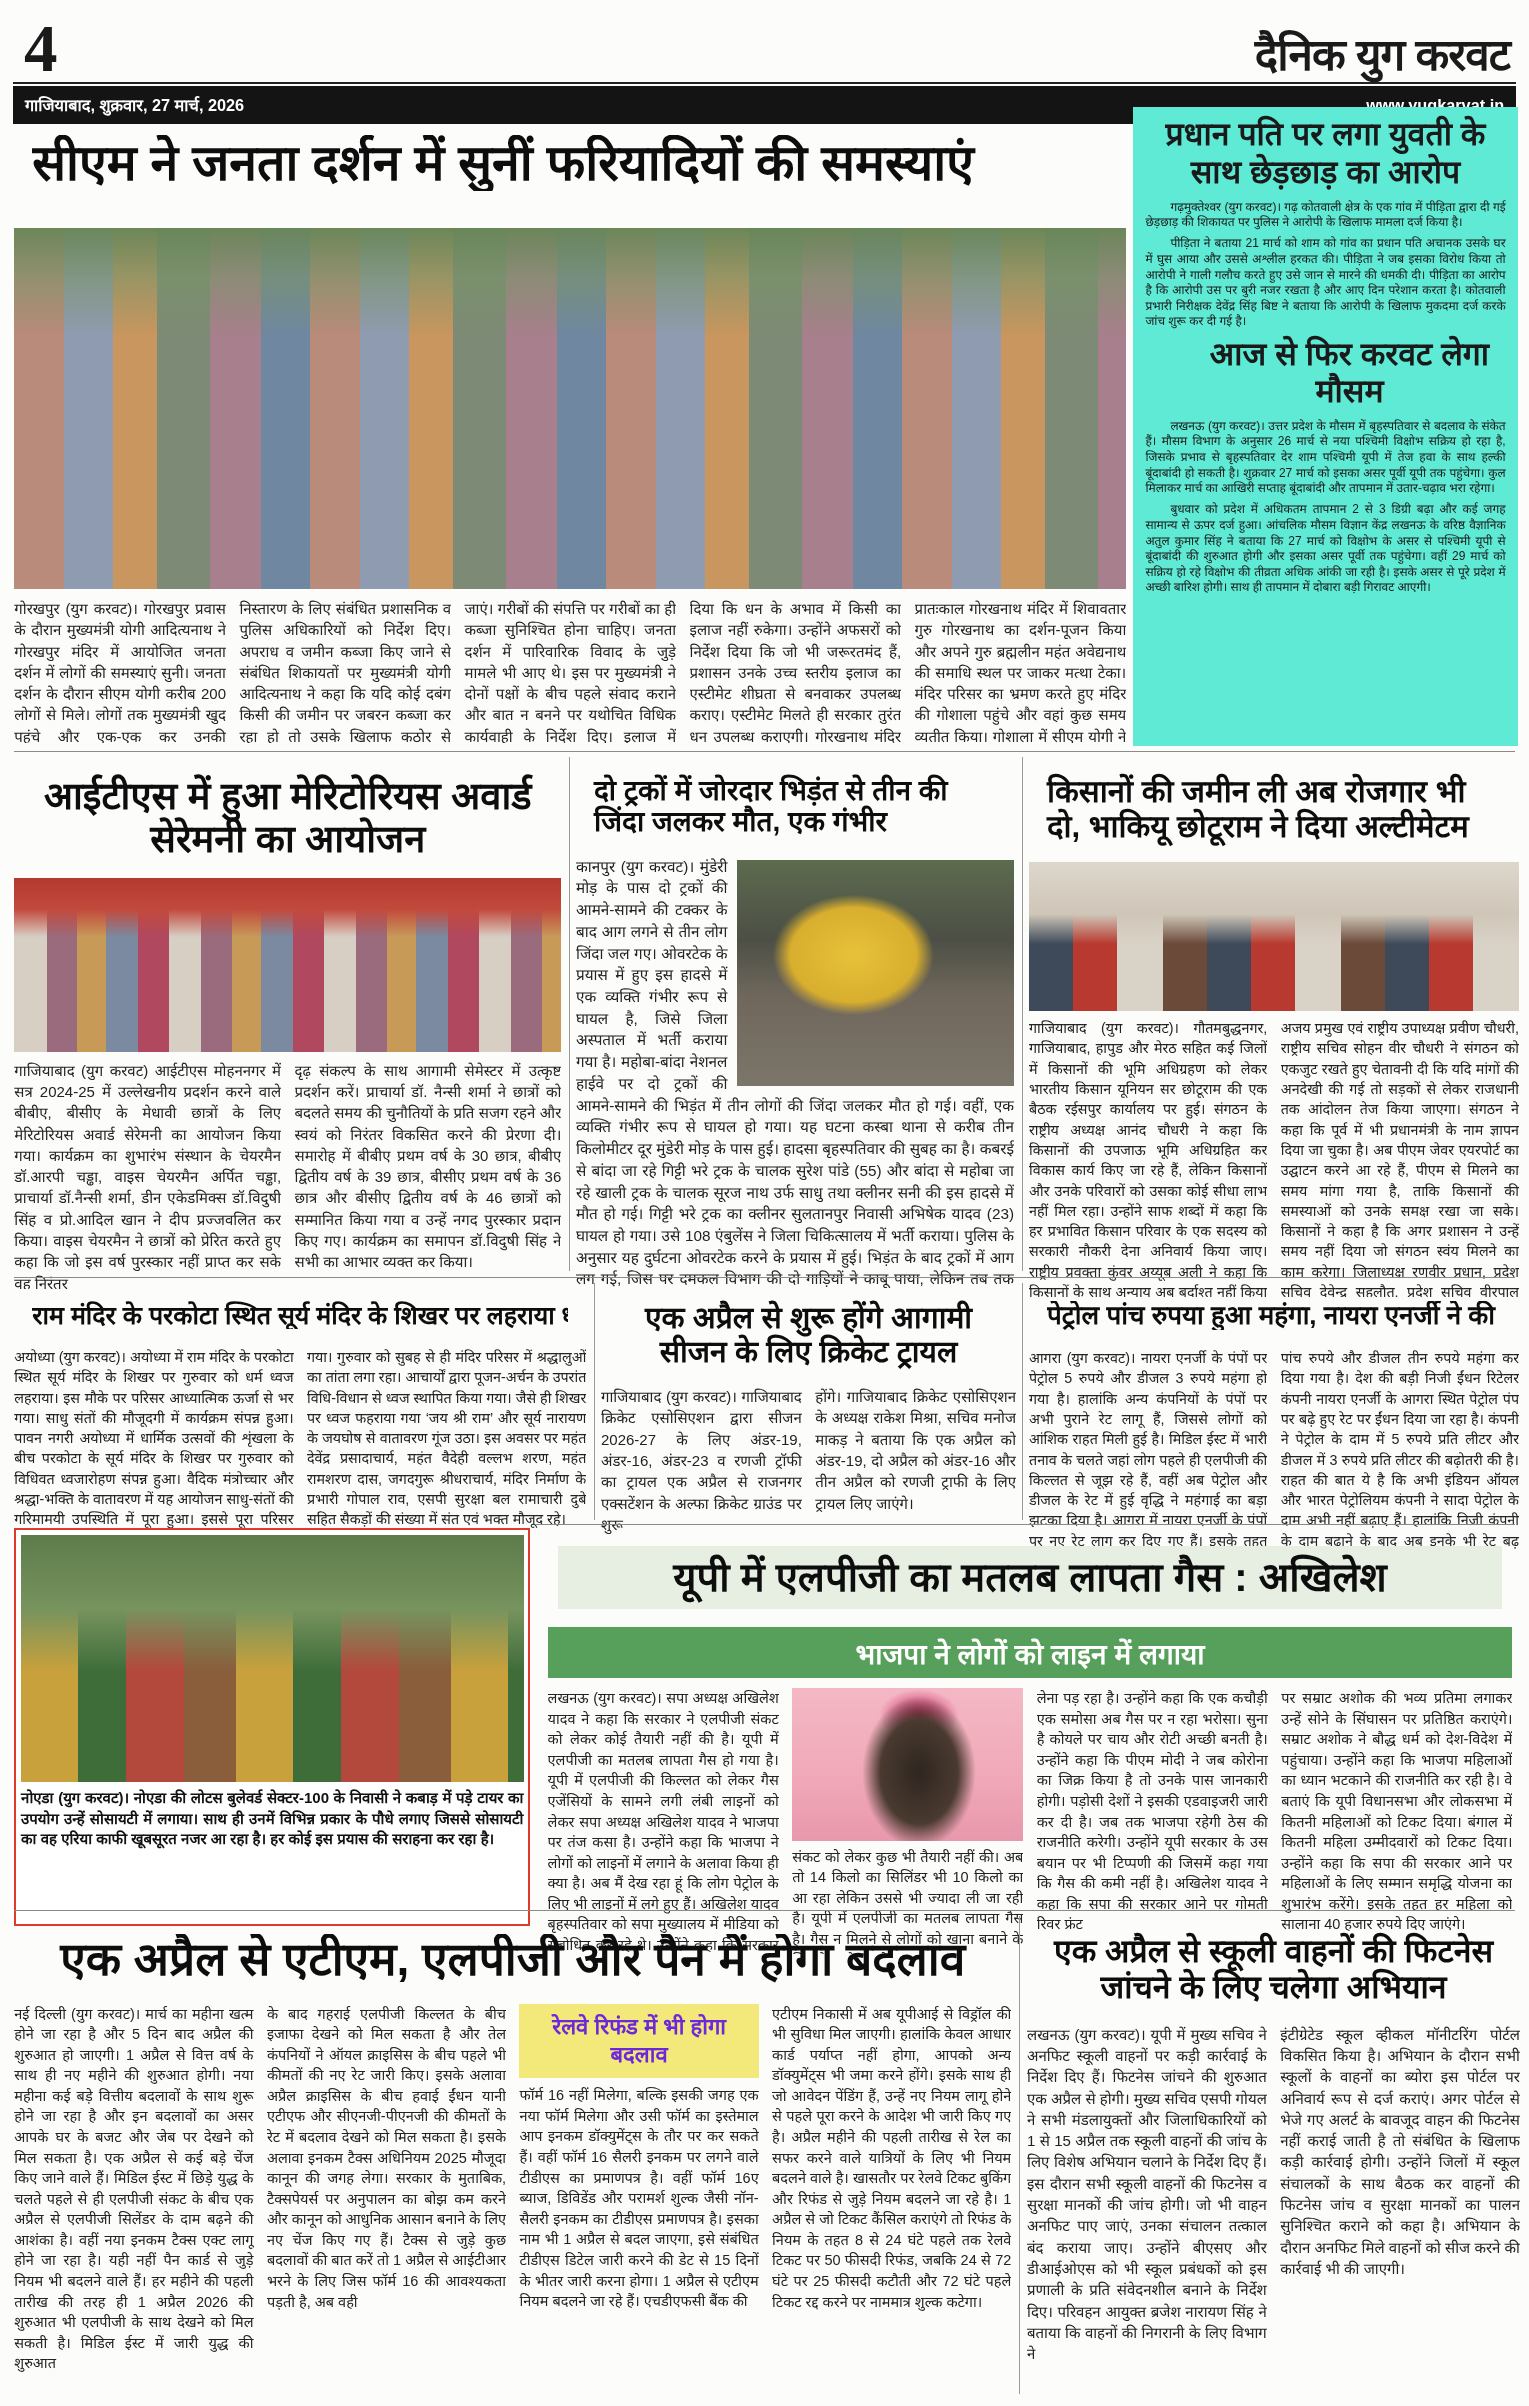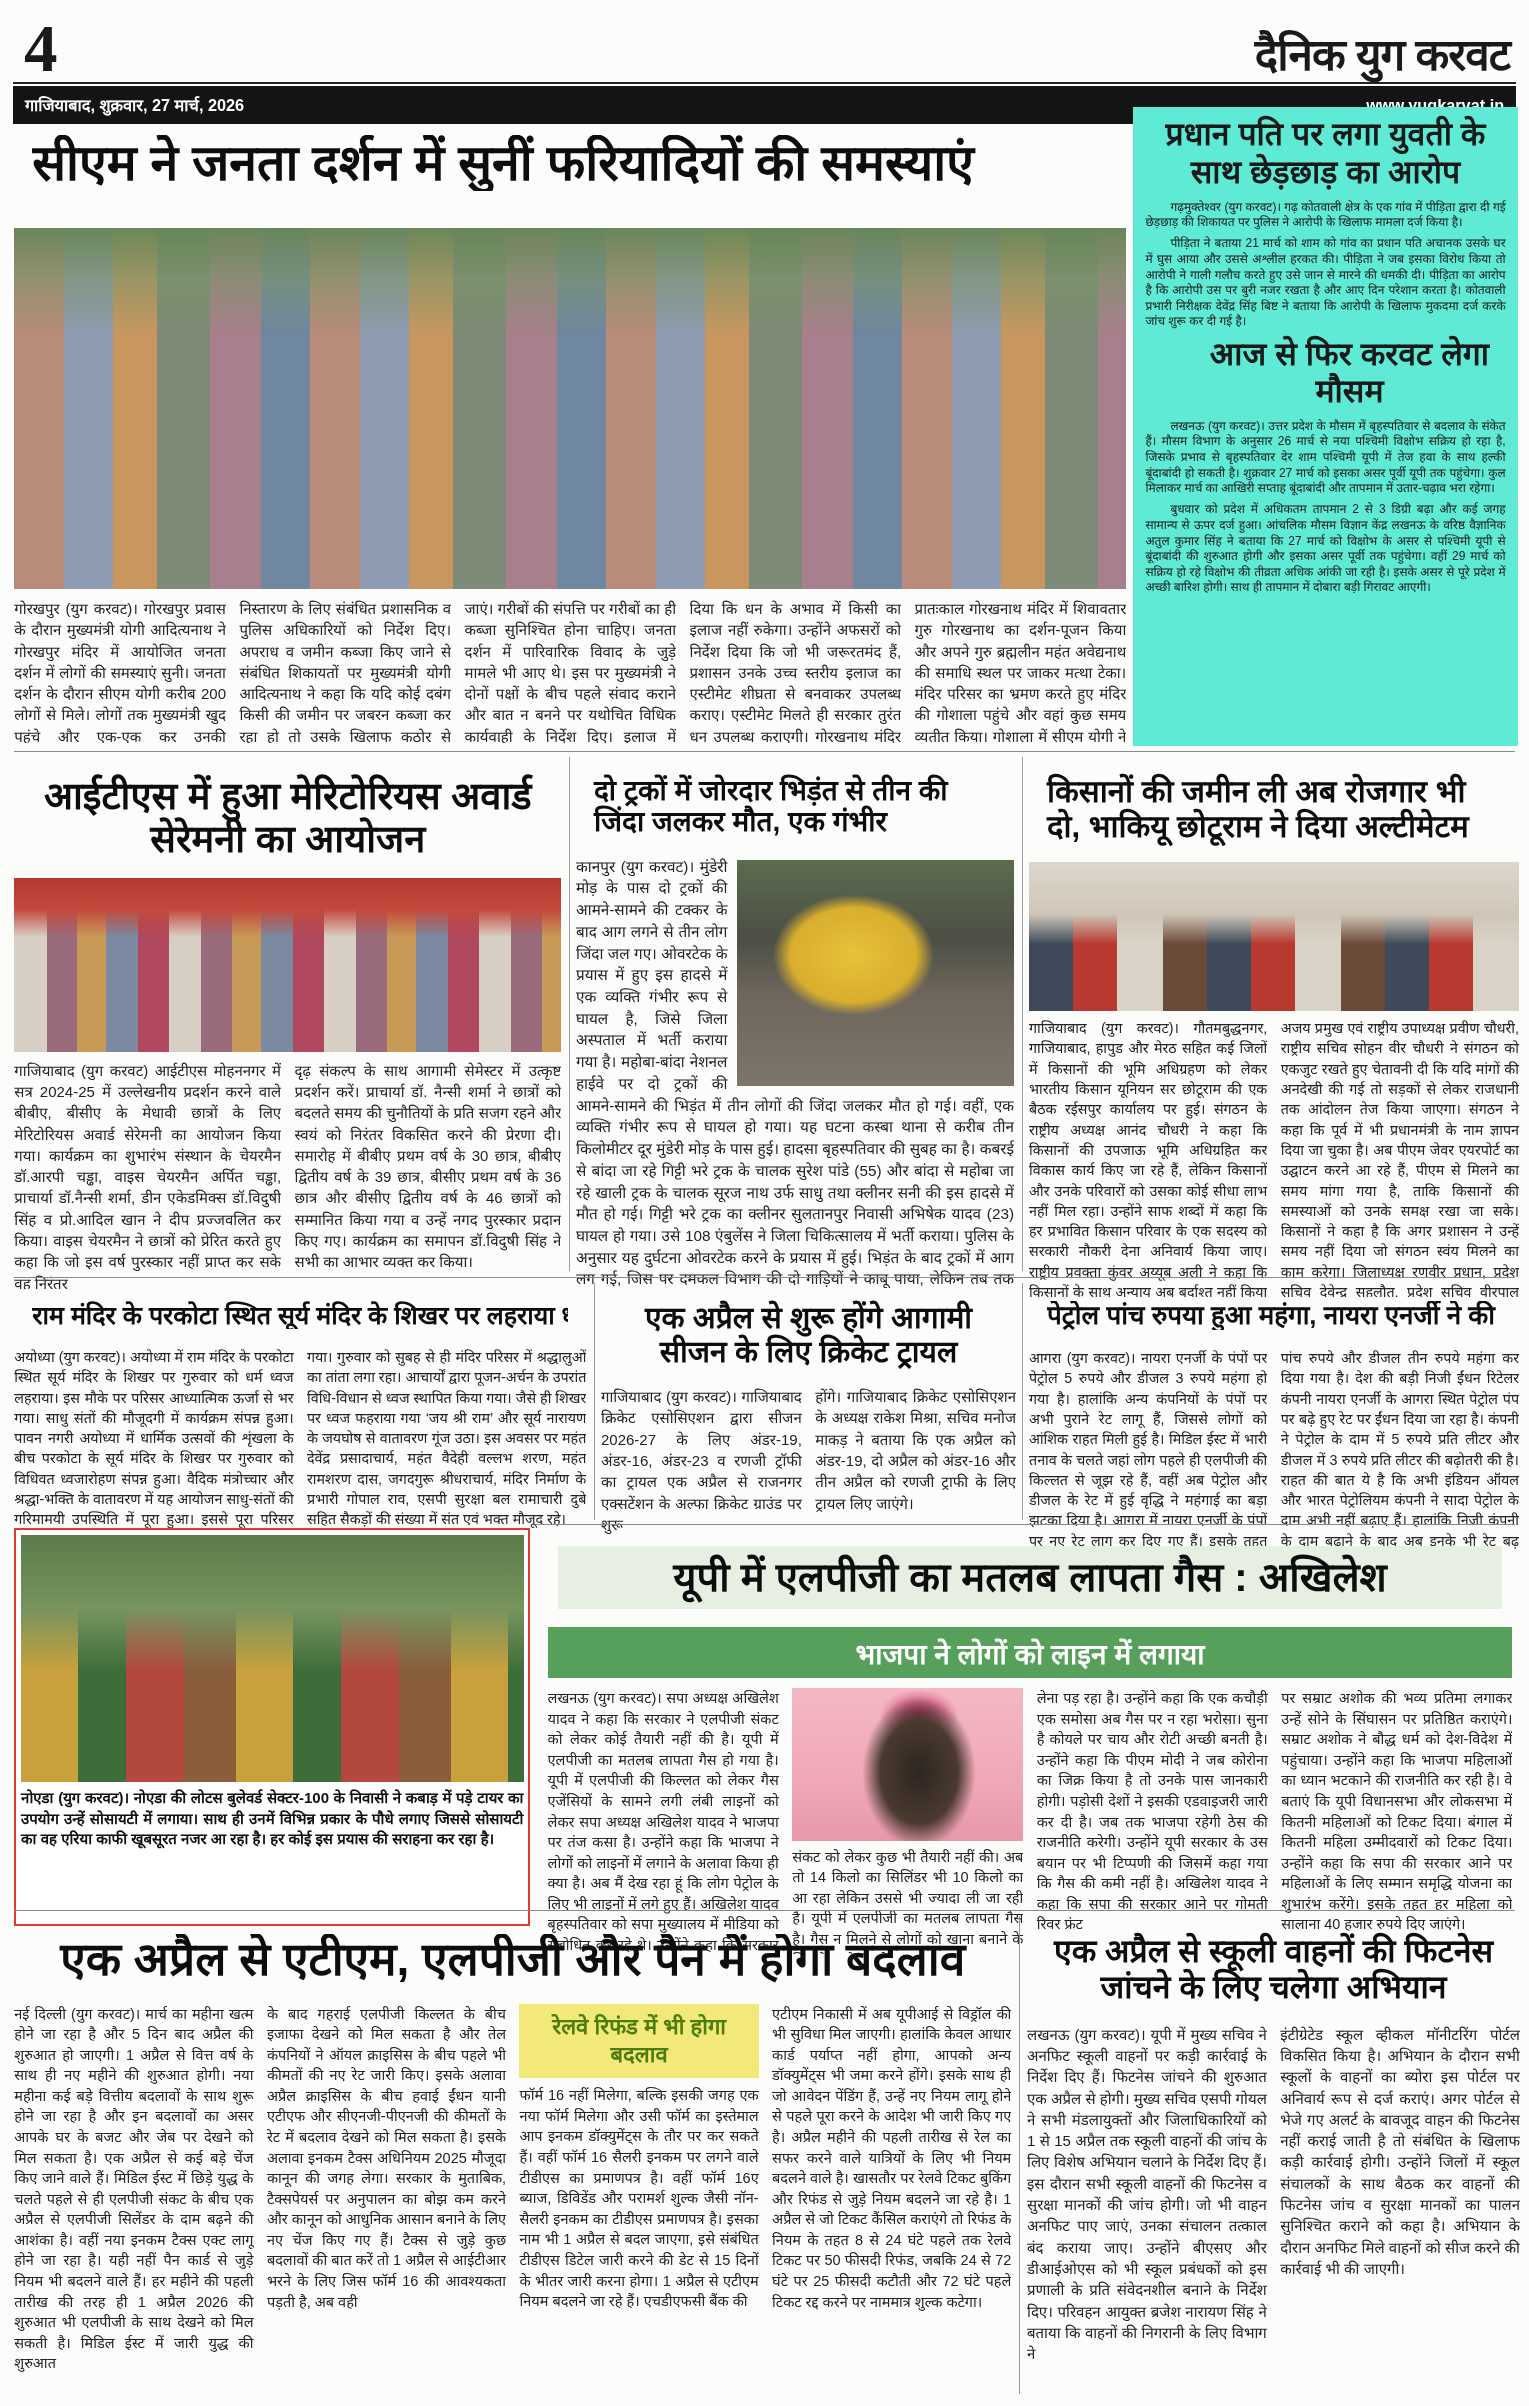--- a/index.html
+++ b/index.html
@@ -46,21 +46,21 @@
     linear-gradient(180deg,#5d7c4a 0%,#77935e 30%,rgba(0,0,0,0) 55%),
     repeating-linear-gradient(90deg,#c8a13c 0 57px,#3f6d3a 57px 105px,#b3483c 105px 163px,#8a5d3b 163px 215px),
     linear-gradient(180deg,#97a87b,#b9a888);}
   .akhilesh-photo{background:
     radial-gradient(86px 115px at 55% 55%,#2e2620 0%,#4a3a30 45%,rgba(0,0,0,0) 66%),
     radial-gradient(57px 38px at 55% 18%,#c2185b 0%,rgba(0,0,0,0) 70%),
     linear-gradient(180deg,#f4b8c4 0%,#f0a8b8 60%,#e898ac 100%);}
 
   .greenband{background:#e7efe3;text-align:center;font-size:40px;font-weight:bold;padding:9.6px 0 11.5px;line-height:1.05;}
   .greenbar{background:#57a05c;color:#fff;text-align:center;font-size:28px;font-weight:bold;padding:6.7px 0;margin:5.7px 7.6px 0 7.6px;}
-  .yellowbox{background:#f3e97b;font-weight:bold;font-size:22px;line-height:1.25;text-align:center;padding:9.6px 3.8px;margin-bottom:7.6px;color:#4d7c0f;}
+  .yellowbox{background:#f3e97b;font-weight:bold;font-size:22px;line-height:1.25;text-align:center;padding:9.6px 3.8px;margin-bottom:7.6px;color:#6d28d9;}
   .redframe{border:2.9px solid #e0392e;background:#fff;padding:4.8px;}
   .caption{font-size:15px;font-weight:bold;line-height:1.35;text-align:justify;margin-top:6.7px;color:#111;}
 </style>
 </head>
 <body>
 
 <div class="page">
 
   <div class="abs pageno" style="left:24px;top:15.3px;">4</div>
   <div class="abs paper" style="right:19px;top:23px;">दैनिक युग करवट</div>

